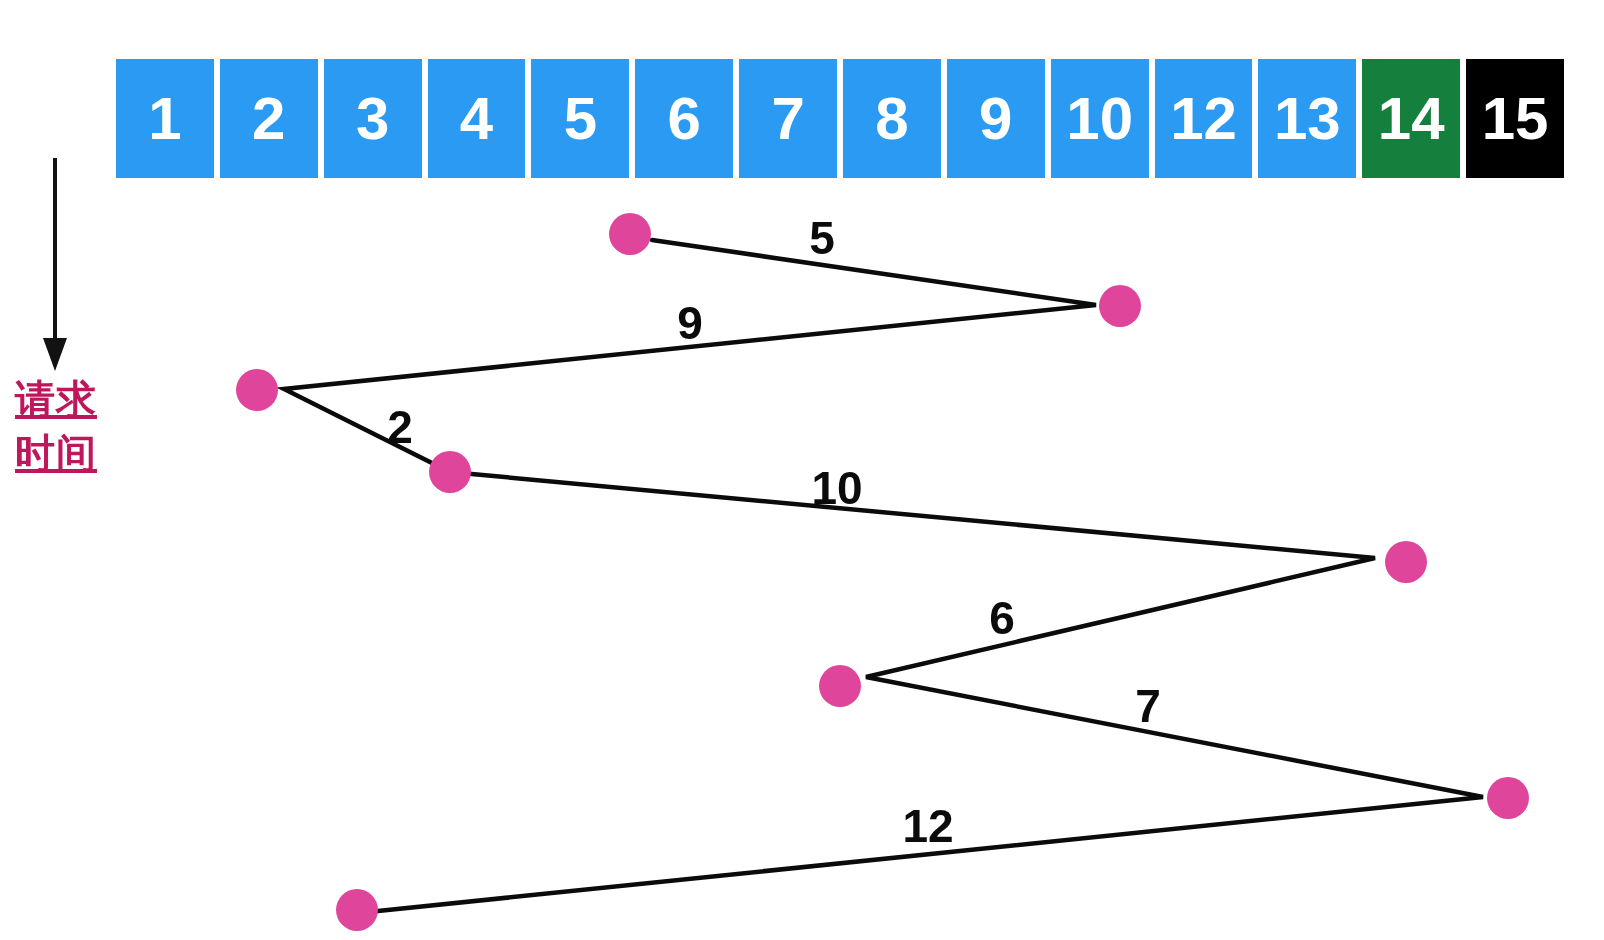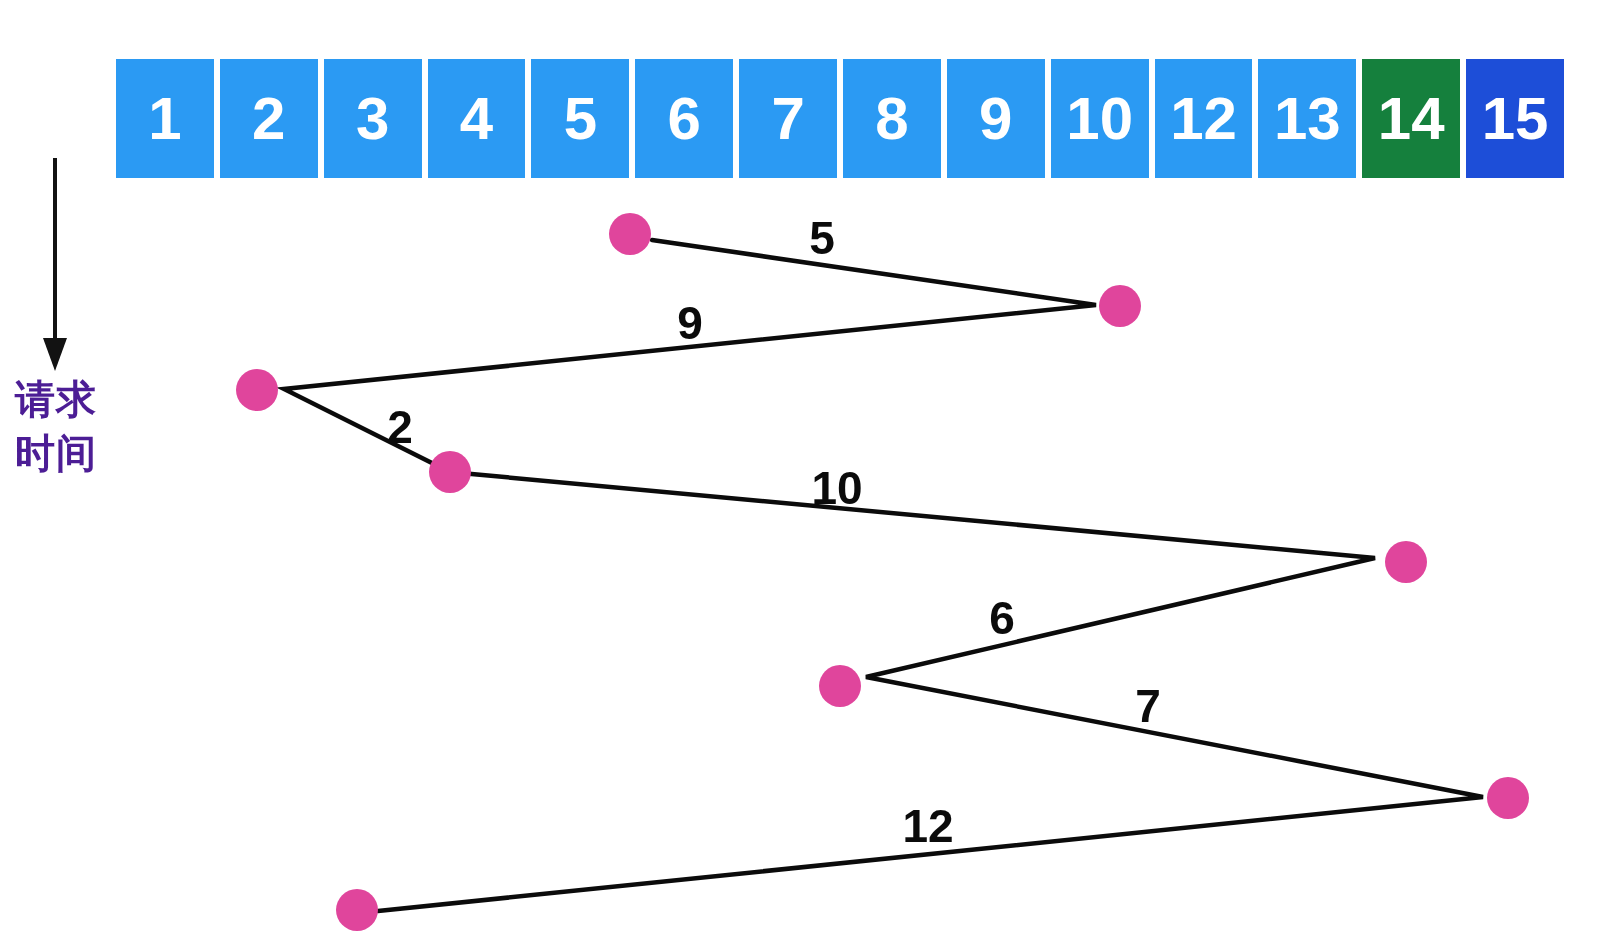--- a/index.html
+++ b/index.html
@@ -57,21 +57,21 @@
       <div class="track-cell" style="background: rgb(43, 154, 243); color: rgb(255, 255, 255);">4</div>
       <div class="track-cell" style="background: rgb(43, 154, 243); color: rgb(255, 255, 255);">5</div>
       <div class="track-cell" style="background: rgb(43, 154, 243); color: rgb(255, 255, 255);">6</div>
       <div class="track-cell" style="background: rgb(43, 154, 243); color: rgb(255, 255, 255);">7</div>
       <div class="track-cell" style="background: rgb(43, 154, 243); color: rgb(255, 255, 255);">8</div>
       <div class="track-cell" style="background: rgb(43, 154, 243); color: rgb(255, 255, 255);">9</div>
       <div class="track-cell" style="background: rgb(43, 154, 243); color: rgb(255, 255, 255);">10</div>
       <div class="track-cell" style="background: rgb(43, 154, 243); color: rgb(255, 255, 255);">12</div>
       <div class="track-cell" style="background: rgb(43, 154, 243); color: rgb(255, 255, 255);">13</div>
       <div class="track-cell" style="background: #15803d; color: rgb(255, 255, 255);">14</div>
-      <div class="track-cell" style="background: #1d4ed8; color: rgb(255, 255, 255);">15</div>
+      <div class="track-cell" style="background: #000000; color: rgb(255, 255, 255);">15</div>
     </div>
 
   <svg class="overlay" id="overlay" width="1604" height="940" viewBox="0 0 1604 940">
       <line x1="55" y1="158" x2="55" y2="344" stroke="#121212" stroke-width="4"></line>
       <polygon points="43,338 67,338 55,371" fill="#121212"></polygon>
       <polyline points="652,240 1096,305 284,389 450,472 1375,558 866,677 1483,797 378,911" fill="none" stroke="#0b0b0b" stroke-width="4.5" stroke-linejoin="miter" stroke-linecap="round"></polyline>
       <circle cx="630" cy="234" r="21" fill="#E0459C"></circle>
       <circle cx="1120" cy="306" r="21" fill="#E0459C"></circle>
       <circle cx="257" cy="390" r="21" fill="#E0459C"></circle>
       <circle cx="450" cy="472" r="21" fill="#E0459C"></circle>
@@ -81,18 +81,18 @@
       <circle cx="357" cy="910" r="21" fill="#E0459C"></circle>
       <text x="822" y="254" text-anchor="middle" font-size="46" font-weight="bold" fill="#0b0b0b" font-family="&quot;Liberation Sans&quot;,&quot;DejaVu Sans&quot;,sans-serif">5</text>
       <text x="690" y="339" text-anchor="middle" font-size="46" font-weight="bold" fill="#0b0b0b" font-family="&quot;Liberation Sans&quot;,&quot;DejaVu Sans&quot;,sans-serif">9</text>
       <text x="400" y="443" text-anchor="middle" font-size="46" font-weight="bold" fill="#0b0b0b" font-family="&quot;Liberation Sans&quot;,&quot;DejaVu Sans&quot;,sans-serif">2</text>
       <text x="837" y="504" text-anchor="middle" font-size="46" font-weight="bold" fill="#0b0b0b" font-family="&quot;Liberation Sans&quot;,&quot;DejaVu Sans&quot;,sans-serif">10</text>
       <text x="1002" y="634" text-anchor="middle" font-size="46" font-weight="bold" fill="#0b0b0b" font-family="&quot;Liberation Sans&quot;,&quot;DejaVu Sans&quot;,sans-serif">6</text>
       <text x="1148" y="722" text-anchor="middle" font-size="46" font-weight="bold" fill="#0b0b0b" font-family="&quot;Liberation Sans&quot;,&quot;DejaVu Sans&quot;,sans-serif">7</text>
       <text x="928" y="842" text-anchor="middle" font-size="46" font-weight="bold" fill="#0b0b0b" font-family="&quot;Liberation Sans&quot;,&quot;DejaVu Sans&quot;,sans-serif">12</text>
     </svg>
 
-  <div class="time-axis-label" style="color: #4c1d95;">
+  <div class="time-axis-label" style="color: #be185d; text-decoration: underline;">
     <div>请求</div>
     <div>时间</div>
   </div>
 
 </div>
 
 </body></html>

